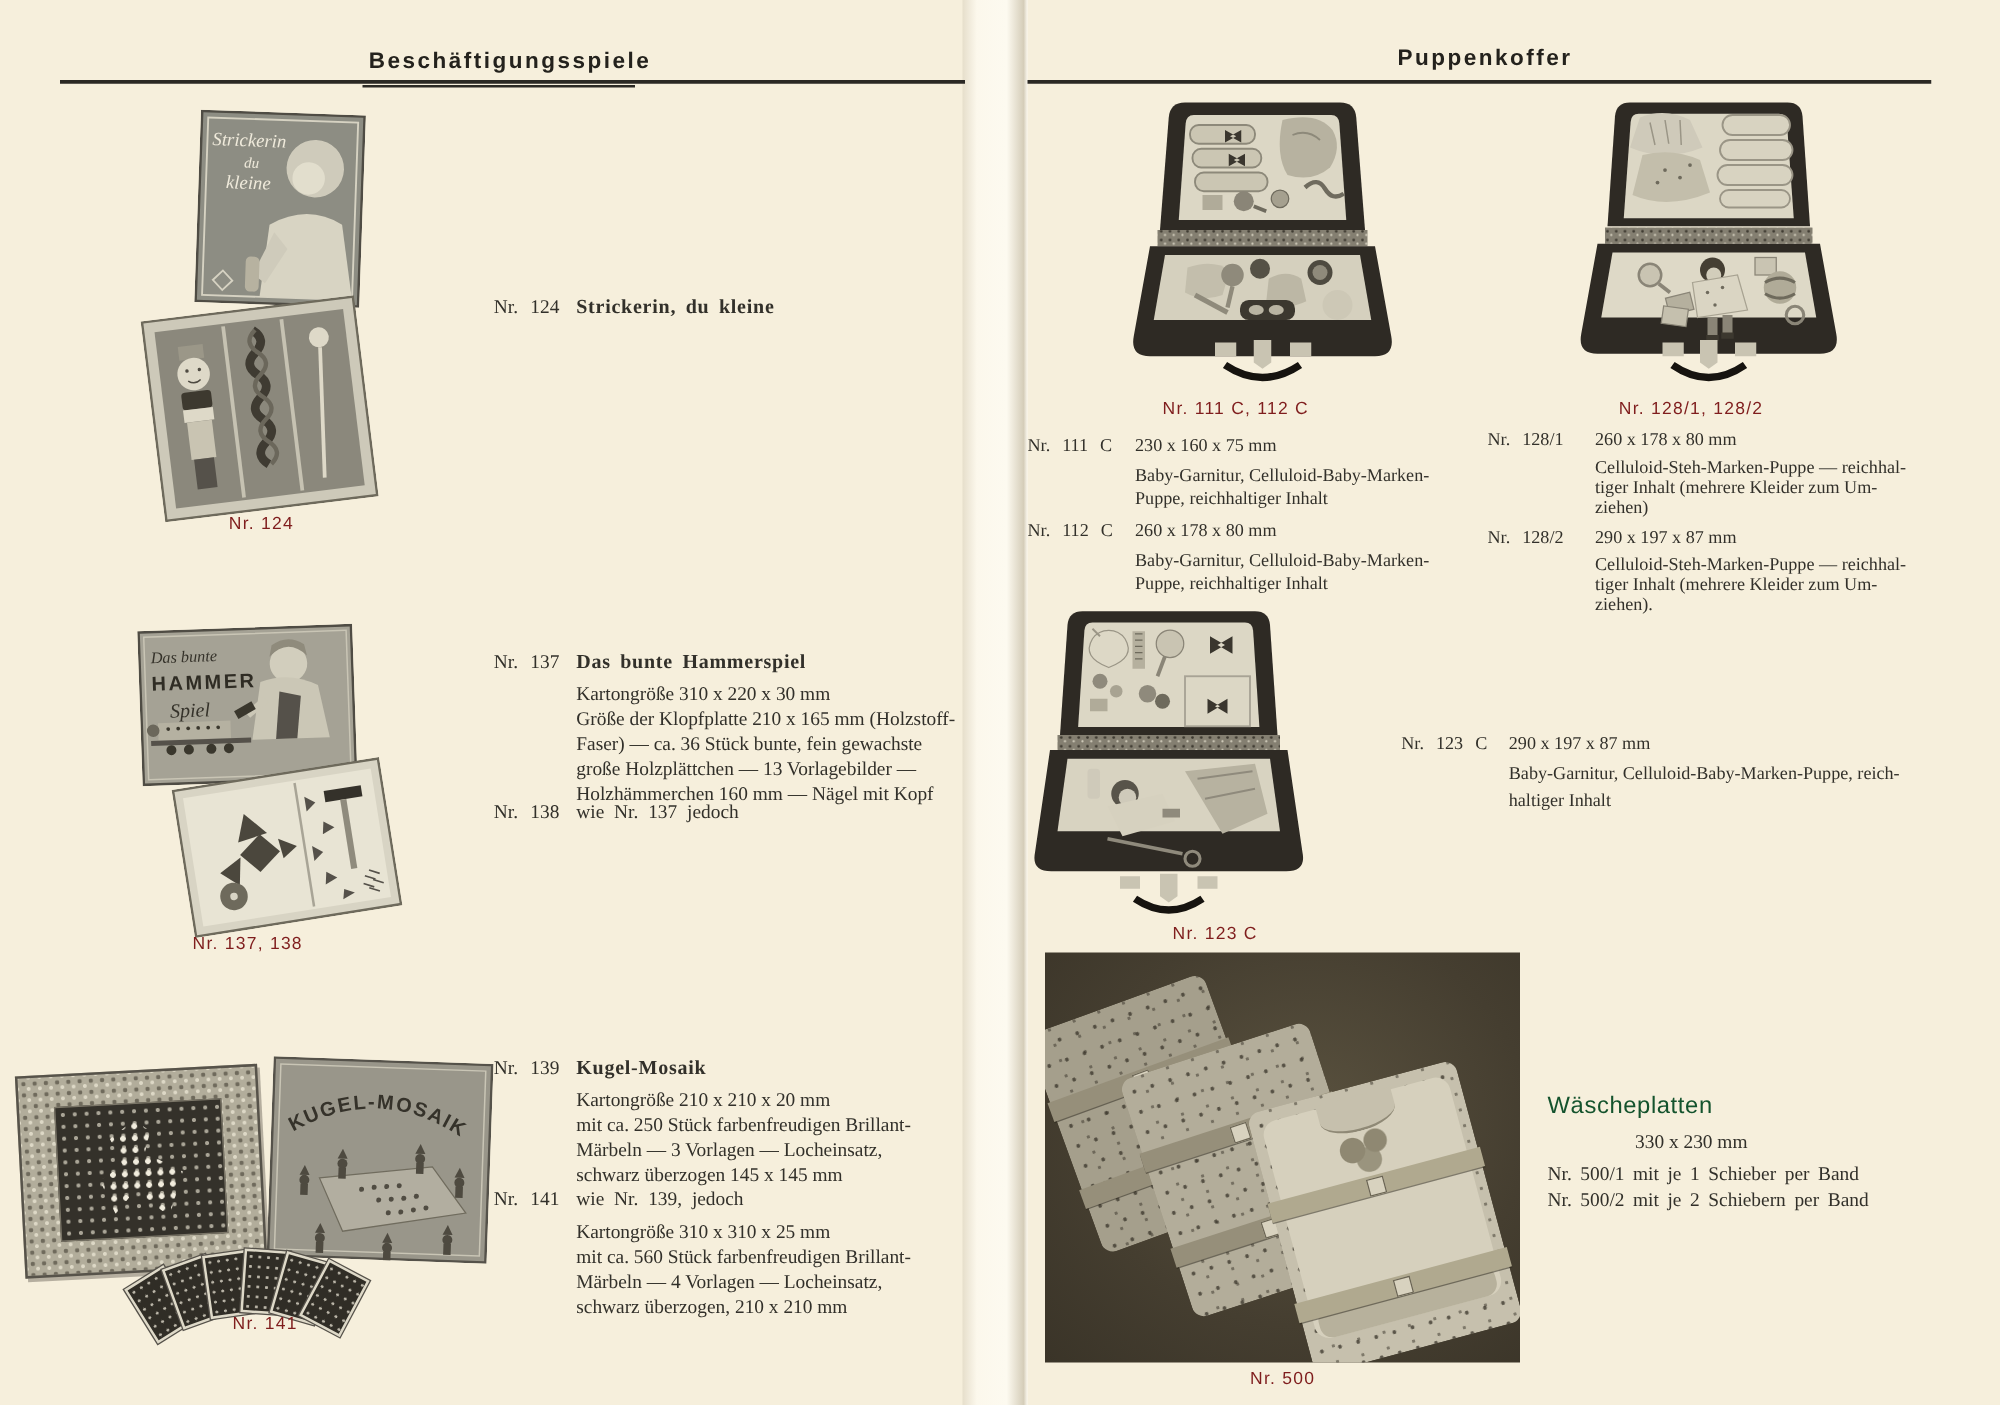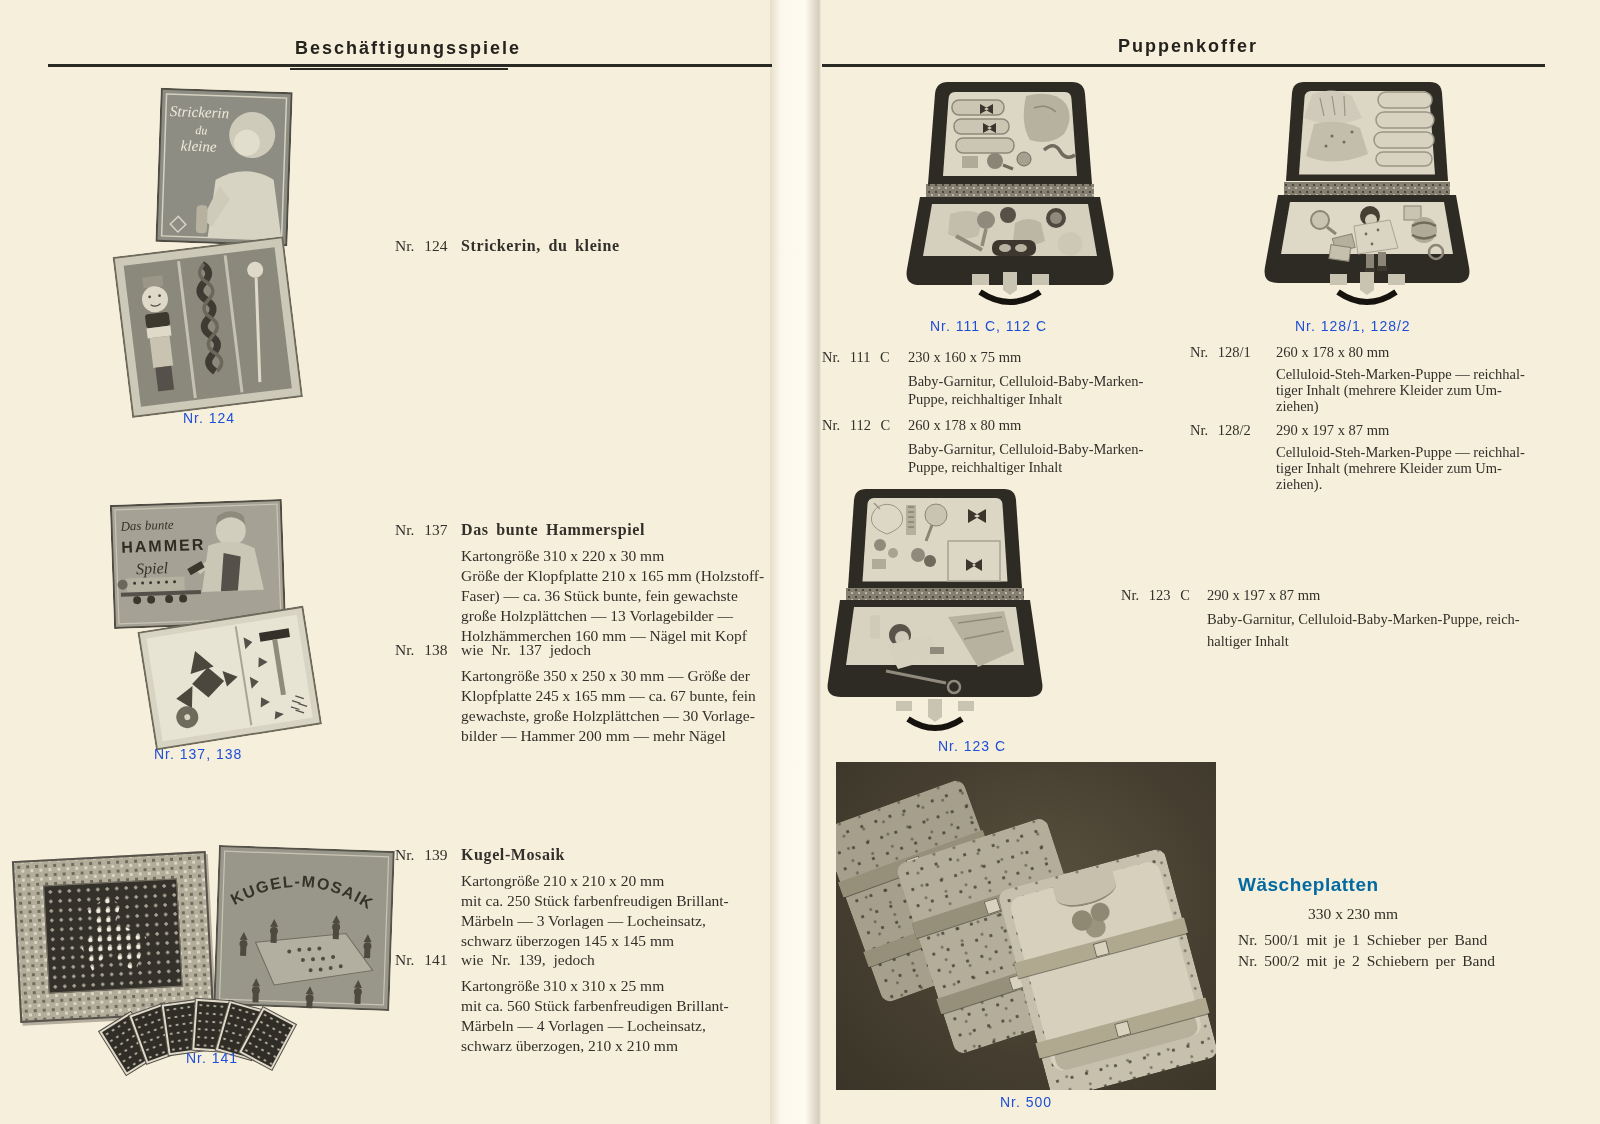--- a/index.html
+++ b/index.html
@@ -17,40 +17,40 @@
   
   .page-hdr{
     position:absolute;font-family:Liberation Sans, sans-serif;font-weight:bold;
     font-size:18px;letter-spacing:2px;color:#24221d;white-space:nowrap;
   }
   .rule{position:absolute;height:3px;background:#2b2924;}
   .rule-thin{position:absolute;height:2px;background:#2b2924;}
   
   .cap{
     position:absolute;font-family:"Liberation Sans",sans-serif;font-size:14px;
-    letter-spacing:1px;color:#1d4ed8;white-space:nowrap;
+    letter-spacing:1px;color:#7f1d1d;white-space:nowrap;
   }
   
   .tb{position:absolute;white-space:nowrap;}
   .tb .row{display:flex;align-items:baseline;}
   .tb .num{flex:none;word-spacing:6px;}
   .bold-ttl{font-family:Liberation Serif, serif;font-weight:bold;letter-spacing:.6px;word-spacing:3px;}
   .tb-left{font-size:15.5px;line-height:20px;}
   .tb-left .num{width:66px;}
   .tb-left .bold-ttl{font-size:16px;}
   .tb-left .plain-ttl{font-size:15.5px;word-spacing:4px;}
   .tb-left .body{margin-left:66px;margin-top:6px;}
   .tb-right{font-size:14.5px;line-height:18px;}
   .tb-right .num{width:86px;}
   .tb-right .body{margin-left:86px;margin-top:6px;}
   .tb-128{line-height:16px;}
   .tb-123{line-height:22px;}
   .tb-123 .body{margin-top:2px;}
   .waesche{position:absolute;white-space:nowrap;}
-  .w-title{font-family:"Liberation Sans",sans-serif;font-weight:bold;font-size:19px;letter-spacing:.5px;color:#0369a1;}
+  .w-title{font-family:"Liberation Sans",sans-serif;font-weight:normal;font-size:19px;letter-spacing:.5px;color:#14532d;}
   .w-size{font-size:15.5px;margin:9px 0 6px 70px;}
   .w-line{font-size:15.5px;line-height:21px;word-spacing:3px;}
   
   .fig{position:absolute;}
   .r2{transform:rotate(2deg);}
   .rm7{transform:rotate(-7deg);}
   .rm2{transform:rotate(-2deg);}
   .rm9{transform:rotate(-9deg);}
   .rm3{transform:rotate(-3deg);}
   
@@ -256,26 +256,20 @@
       <div>Faser) — ca. 36 Stück bunte, fein gewachste</div>
       <div>große Holzplättchen — 13 Vorlagebilder —</div>
       <div>Holzhämmerchen 160 mm — Nägel mit Kopf</div>
     </div>
   </div>
 
   <div class="tb tb-left" style="left:395px;top:640px">
     <div class="row">
       <span class="num">Nr. 138</span>
       <span class="plain-ttl">wie Nr. 137 jedoch</span>
-    </div>
-    <div class="body">
-      <div>Kartongröße 350 x 250 x 30 mm — Größe der</div>
-      <div>Klopfplatte 245 x 165 mm — ca. 67 bunte, fein</div>
-      <div>gewachste, große Holzplättchen — 30 Vorlage-</div>
-      <div>bilder — Hammer 200 mm — mehr Nägel</div>
     </div>
   </div>
 
   <div class="fig-board rm3" style="left:16px;top:856px">
     <div class="board-inner">
       <div class="board-motif"></div>
     </div>
   </div>
 
   <div class="fig r2" style="left:216px;top:848px">

